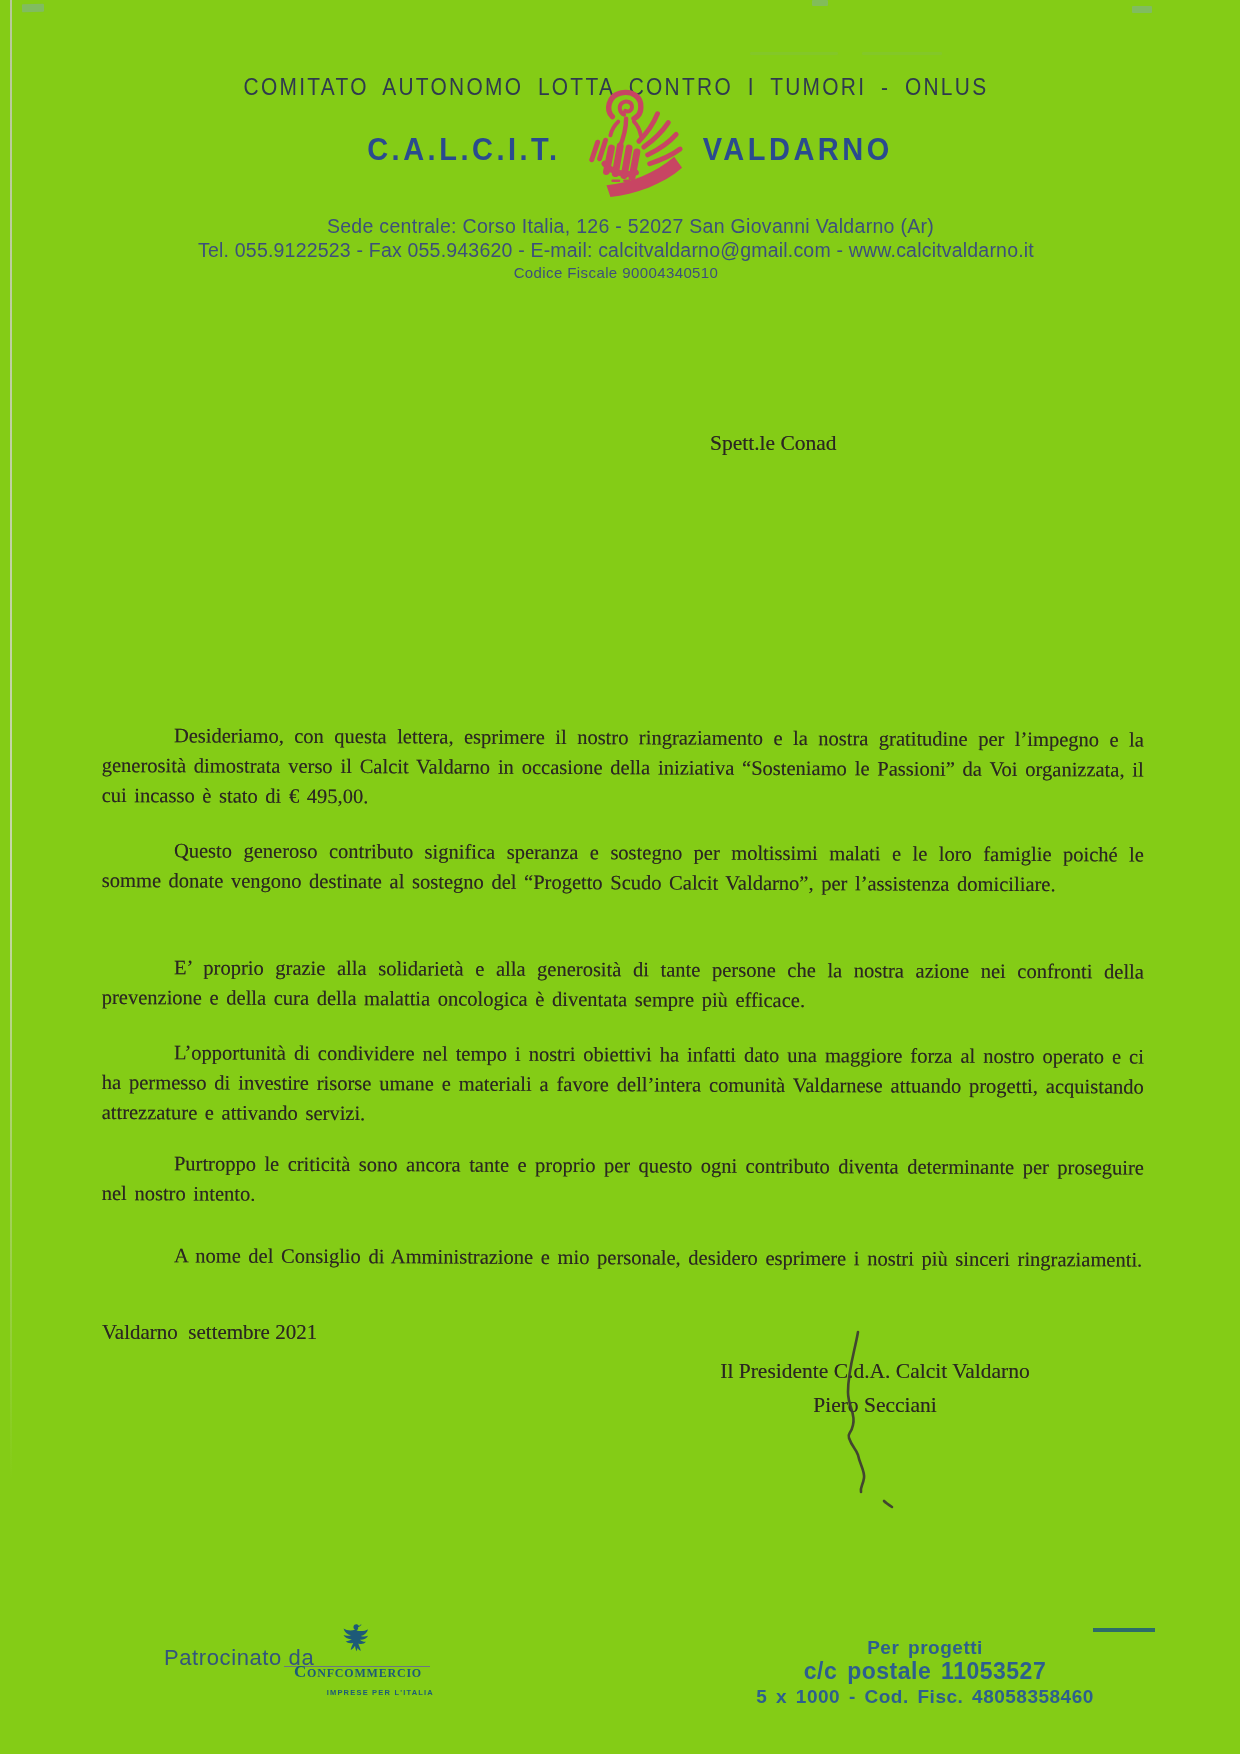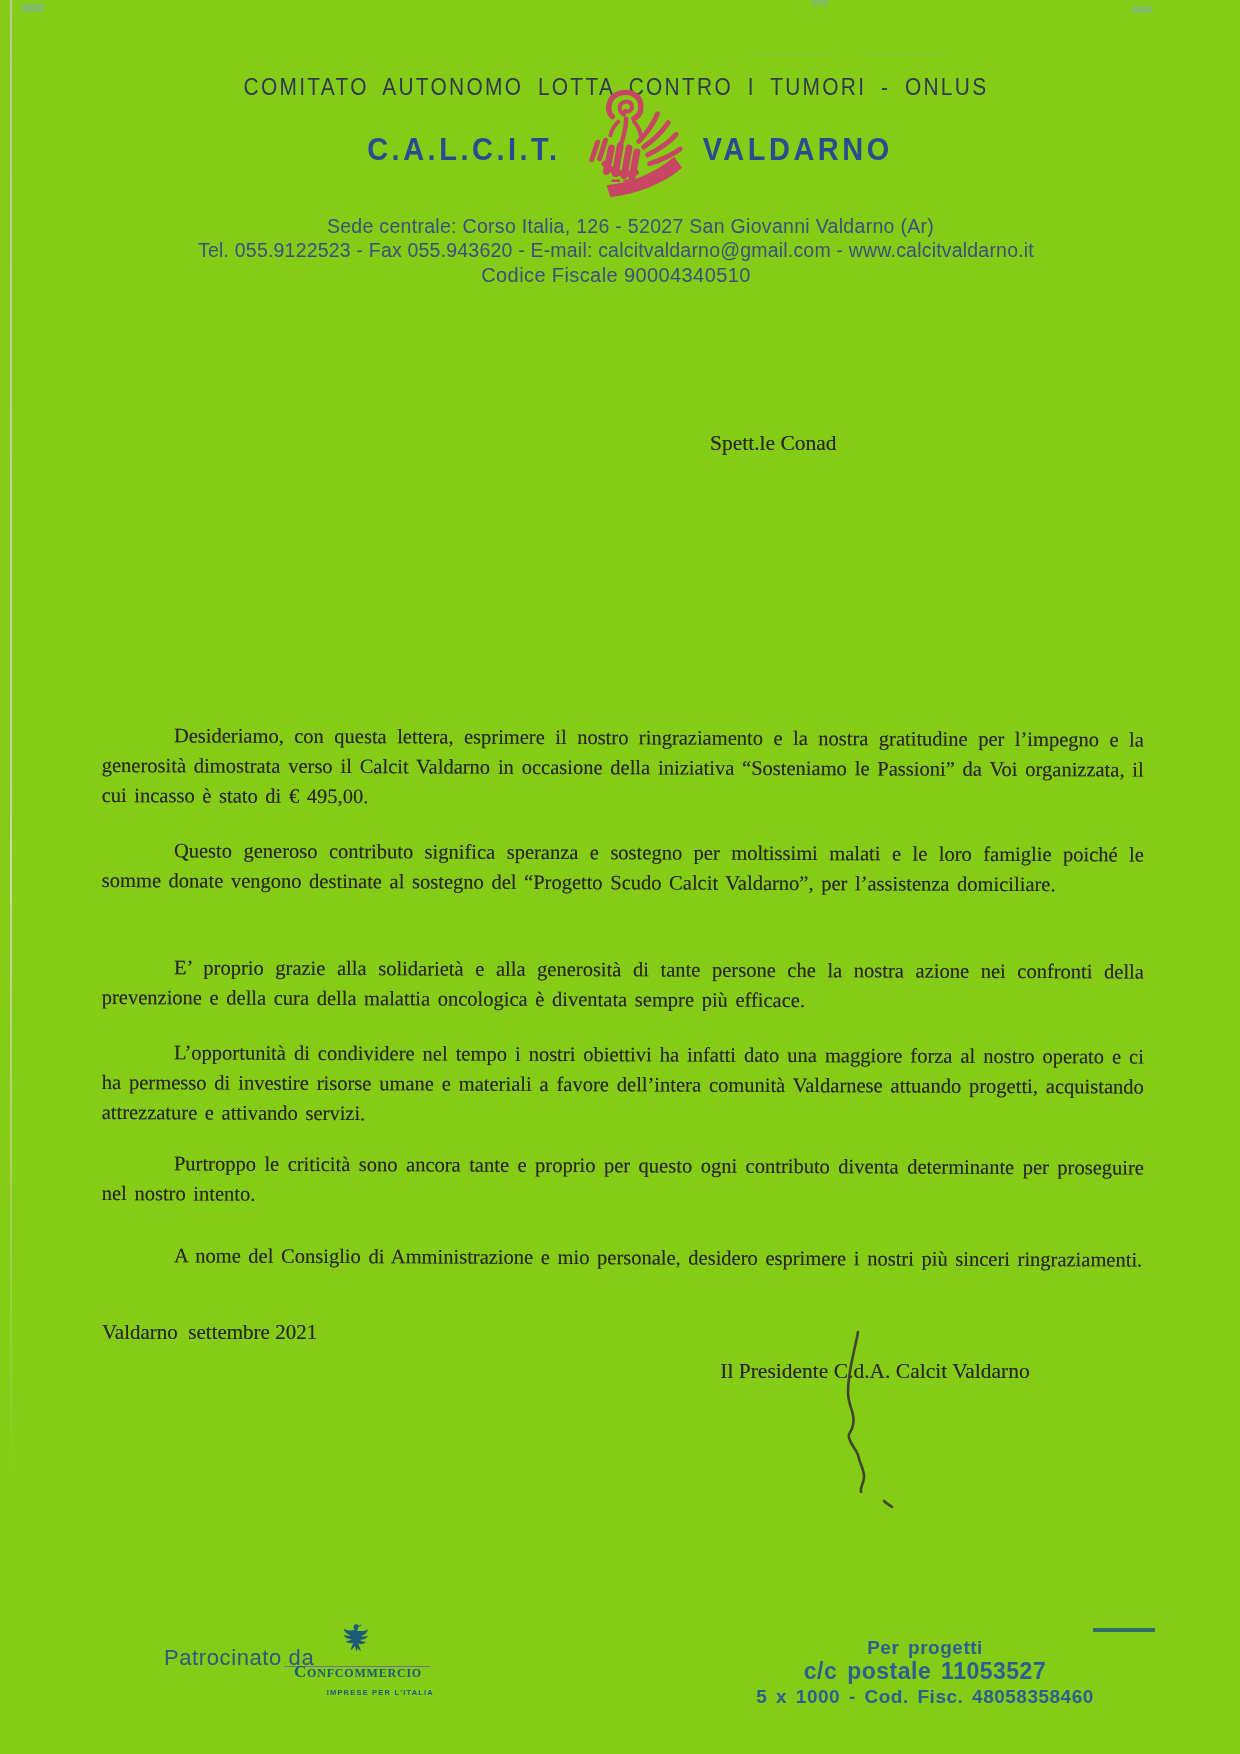--- a/index.html
+++ b/index.html
@@ -33,21 +33,21 @@
     font-family:"Liberation Sans", sans-serif; font-weight:bold; font-size:29px;
     color:var(--brand-blue,#2a4b8e); letter-spacing:3.5px; transform:scaleY(1.05);}
   .rose-logo{width:106px; height:128px; color:var(--rose-red,#c84563); flex:0 0 auto;}
   .addr1{position:absolute; left:0; top:215px; width:1232px; text-align:center;
     font-family:"Liberation Sans", sans-serif; font-size:19.5px;
     color:var(--address-navy,#3d4f7c); letter-spacing:.3px;padding-left:29px;}
   .addr2{position:absolute; left:0; top:239px; width:1232px; text-align:center;
     font-family:"Liberation Sans", sans-serif; font-size:19.5px;
     color:var(--address-navy,#3d4f7c); letter-spacing:.2px;}
   .cf-line{position:absolute; left:0; top:264px; width:1232px; text-align:center;
-    font-family:"Liberation Sans", sans-serif; font-size:20px;
+    font-family:"Liberation Sans", sans-serif; font-size:15px;
     color:var(--address-navy,#3d4f7c); letter-spacing:.4px;}
 
   
   .recipient{position:absolute; left:710px; top:431px; font-size:21.5px;
     color:var(--body-ink,#2b2722); text-shadow:0 0 .4px rgba(40,35,30,.5);}
   .para{position:absolute; left:102px; width:1042px; margin:0;
     font-size:20.5px; line-height:30px; text-align:justify; text-indent:72px;
     color:var(--body-ink,#2b2722); text-shadow:0 0 .4px rgba(40,35,30,.5);
     word-spacing:2.5px; transform:rotate(.25deg); transform-origin:0 0;}
   .p1{top:720px;} .p2{top:835px;} .p3{top:952px;} .p4{top:1037px;} .p5{top:1148px;} .p6{top:1240px;}
@@ -138,20 +138,21 @@
     <p class="para p3" data-name="letter-paragraph">E’ proprio grazie alla solidarietà e alla generosità di tante persone che la nostra azione nei confronti della prevenzione e della cura della malattia oncologica è diventata sempre più efficace.</p>
     <p class="para p4" data-name="letter-paragraph">L’opportunità di condividere nel tempo i nostri obiettivi ha infatti dato una maggiore forza al nostro operato e ci ha permesso di investire risorse umane e materiali a favore dell’intera comunità Valdarnese attuando progetti, acquistando attrezzature e attivando servizi.</p>
     <p class="para p5" data-name="letter-paragraph">Purtroppo le criticità sono ancora tante e proprio per questo ogni contributo diventa determinante per proseguire nel nostro intento.</p>
     <p class="para p6" data-name="letter-paragraph">A nome del Consiglio di Amministrazione e mio personale, desidero esprimere i nostri più sinceri ringraziamenti.</p>
   </main>
 
   <div class="dateline" data-name="dateline">Valdarno  settembre 2021</div>
 
   <div class="sig-block" data-name="signature-block">
     <div data-name="signature-role-line">Il Presidente C.d.A. Calcit Valdarno</div>
+    <div data-name="signature-name-line">Piero Secciani</div>
   </div>
 
   <svg class="sig-stroke" data-name="handwritten-signature" viewBox="0 0 120 190" xmlns="http://www.w3.org/2000/svg" aria-hidden="true">
     <g fill="none" stroke="#3b3833" stroke-width="2.6" stroke-linecap="round" opacity=".9">
       <path d="M38,7 C35,25 28,45 28,67 C28,82 36,88 33,100 C31,110 27,108 29,113 C32,122 36,124 38,130 C40,140 45,146 44,153 C43,160 40,162 41,167"></path>
       <path d="M64,176 C66,178 69,180 72,182"></path>
     </g>
   </svg>
 
   <footer data-name="page-footer">

